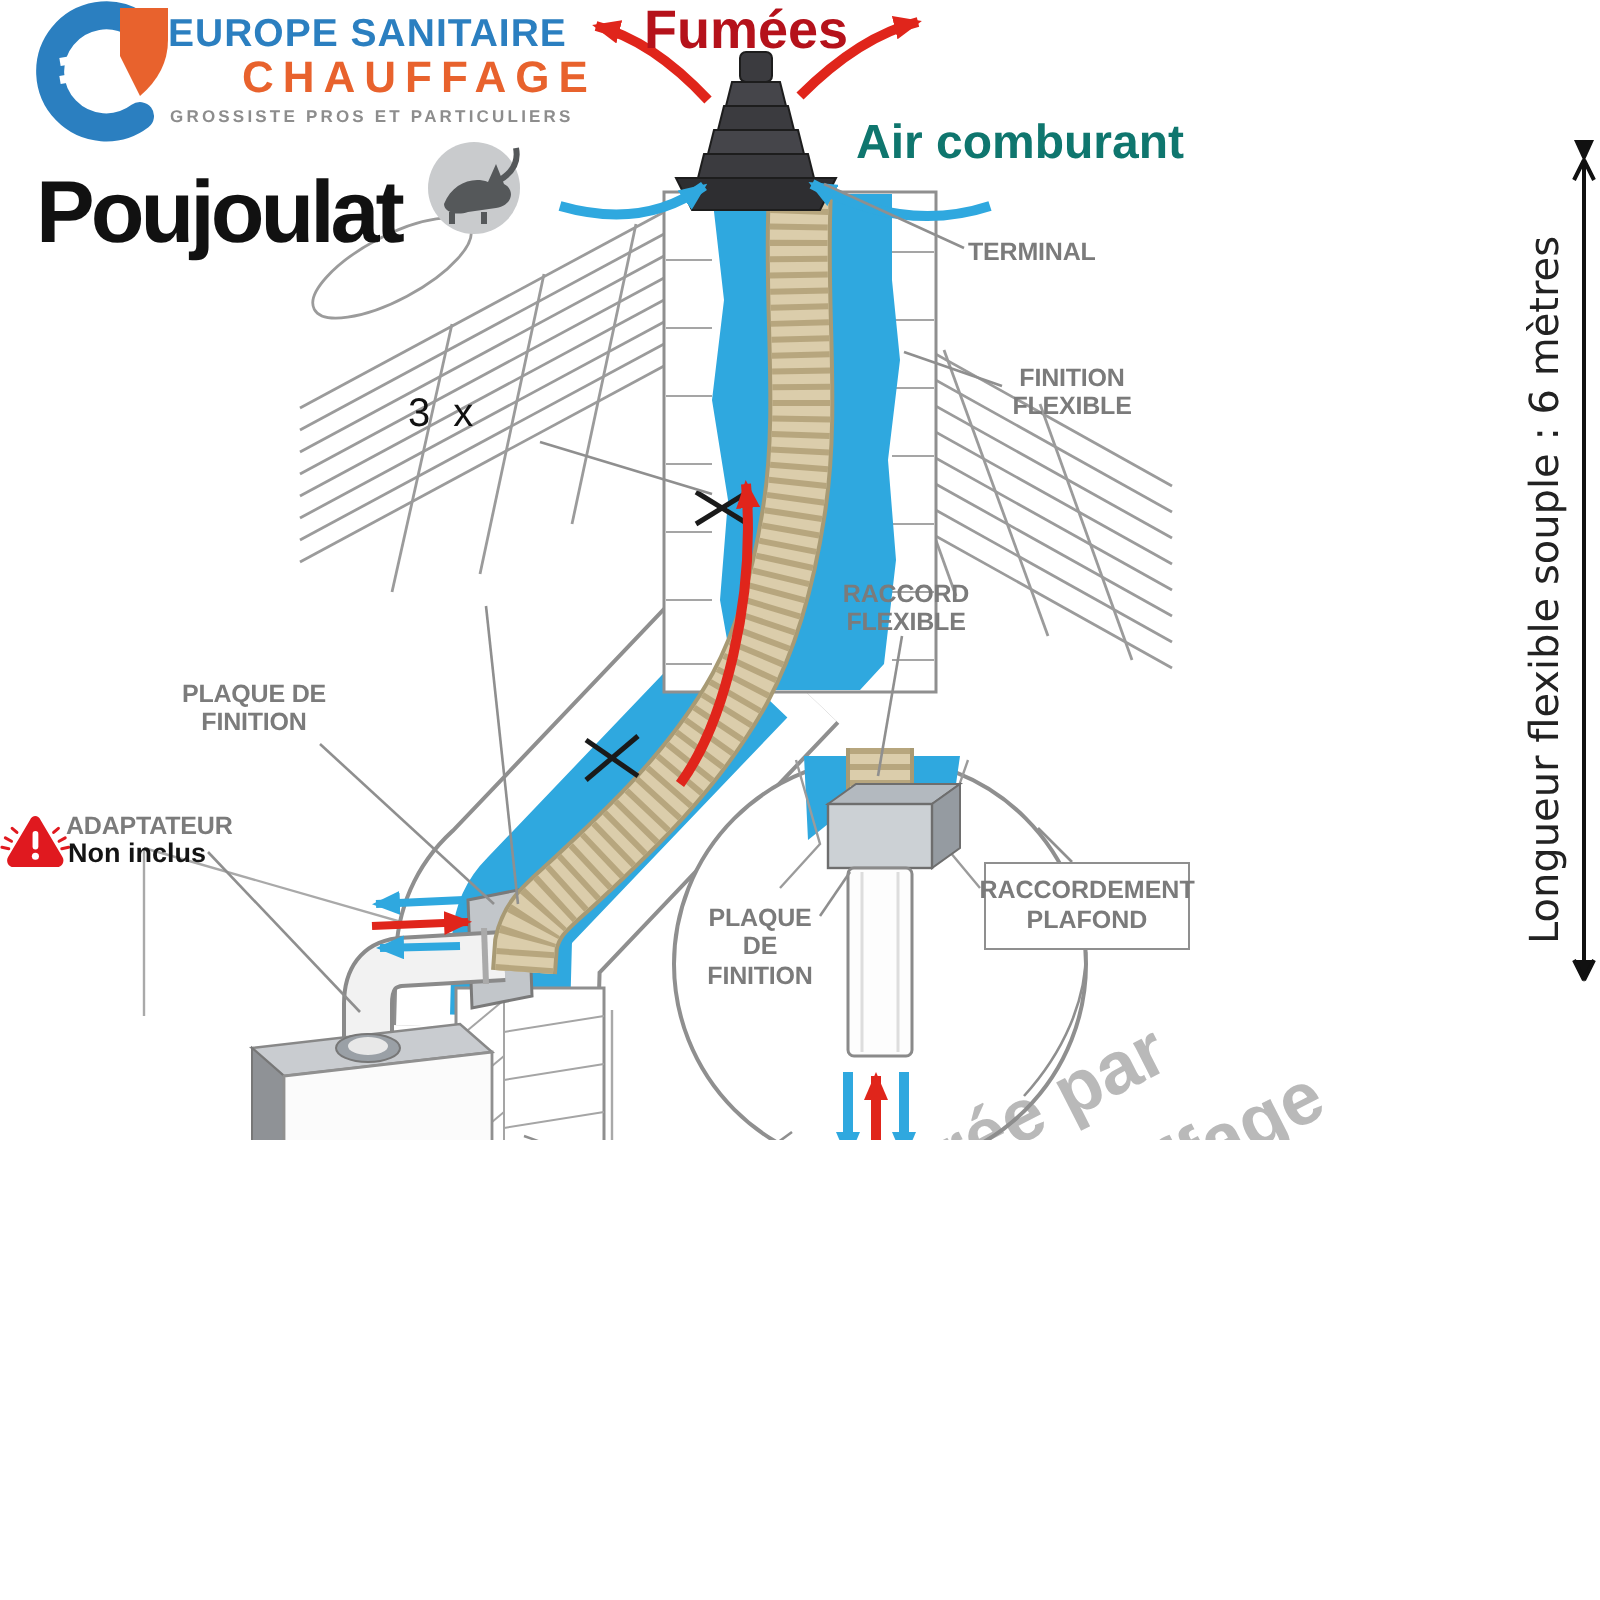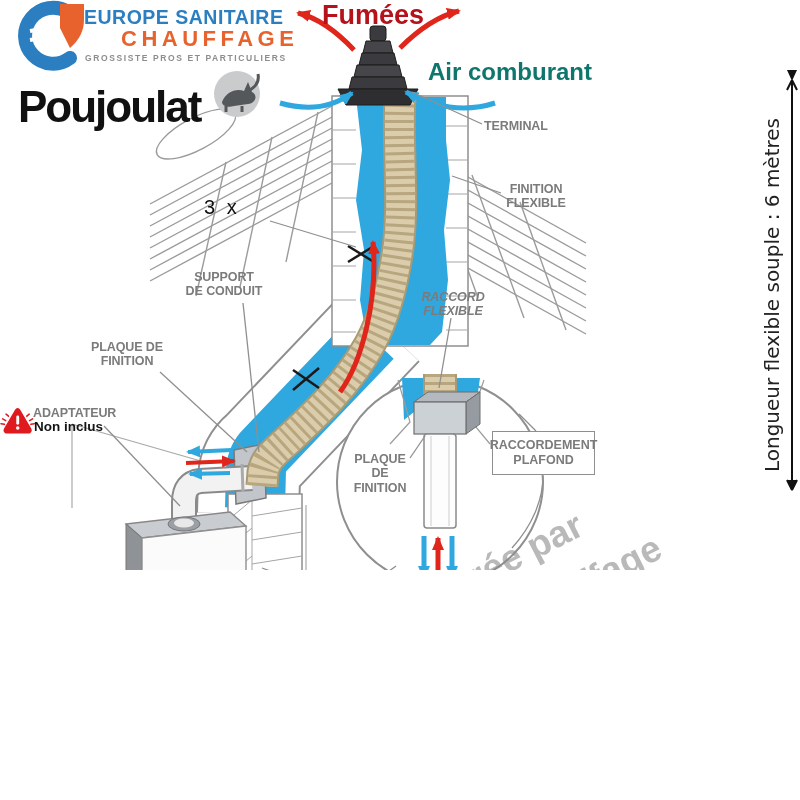--- a/index.html
+++ b/index.html
@@ -304,27 +304,25 @@
 <div class="esc-tag">GROSSISTE PROS ET PARTICULIERS</div>
 <div class="pj-line2">Poujoulat</div>
 
 <div class="flow-smoke">Fumées</div>
 <div class="flow-air">Air comburant</div>
 
 <div class="lbl left" style="left:484px;top:119px;width:90px;">TERMINAL</div>
 <div class="lbl" style="left:498px;top:182px;width:76px;">FINITION
 FLEXIBLE</div>
 <div class="qty">3 x</div>
-<div class="lbl" style="left:178px;top:270px;width:92px;">SUPPORT
-DE CONDUIT</div>
 <div class="lbl" style="left:86px;top:340px;width:82px;">PLAQUE DE
 FINITION</div>
 <div class="lbl left" style="left:33px;top:406px;width:90px;">ADAPTATEUR</div>
 <div class="note" style="left:34px;top:419px;">Non inclus</div>
-<div class="lbl" style="left:414px;top:290px;width:78px;font-style:italic;">RACCORD
+<div class="lbl" style="left:414px;top:290px;width:78px;">RACCORD
 FLEXIBLE</div>
 <div class="lbl" style="left:344px;top:452px;width:72px;">PLAQUE DE
 FINITION</div>
 <div class="boxlbl" style="left:492px;top:431px;width:101px;height:42px;">RACCORDEMENT
 PLAFOND</div>
 <div class="lbl" style="left:298px;top:596px;width:104px;">RACCORDEMENT
 CONCENTRIQUE</div>
 <div class="note" style="left:318px;top:626px;font-size:14px;">Non inclus</div>
 <div class="boxlbl" style="left:127px;top:701px;width:102px;height:44px;">RACCORDEMENT
 MURAL</div>

